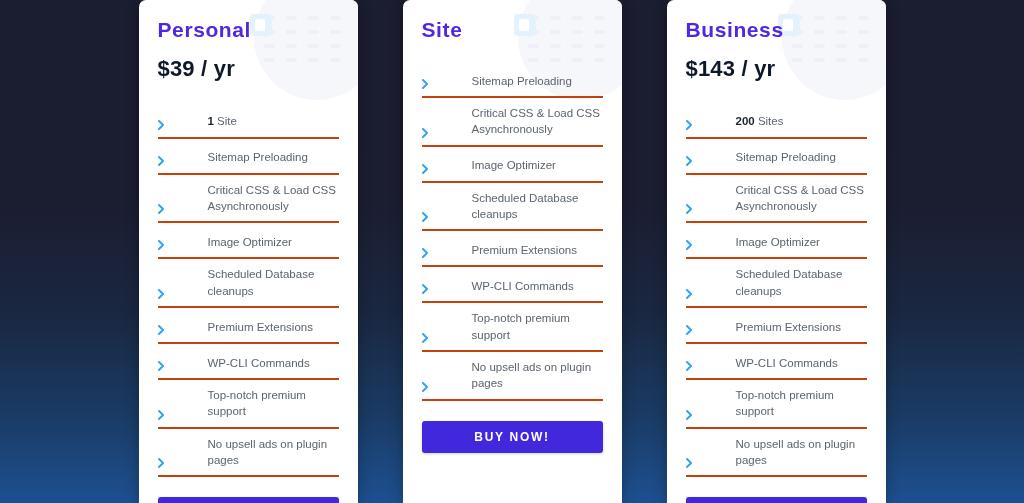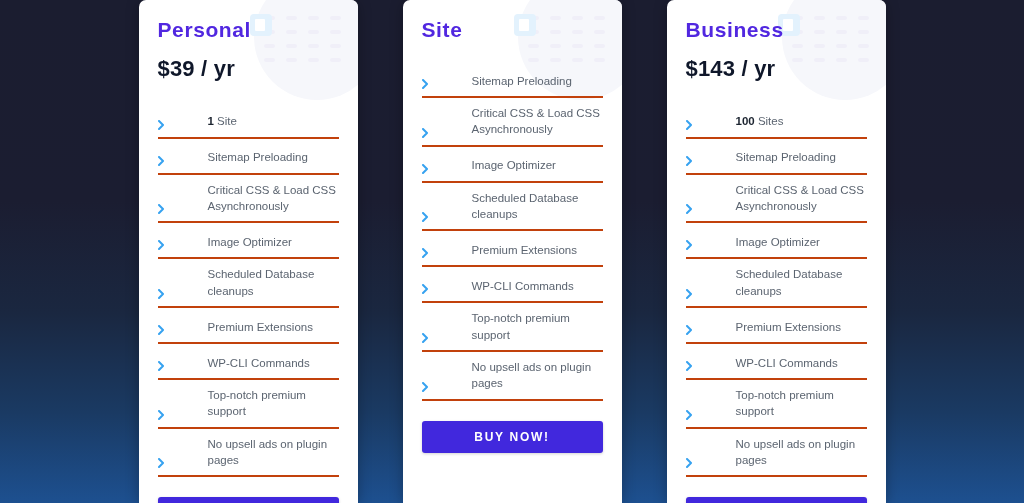--- a/index.html
+++ b/index.html
@@ -384,21 +384,21 @@
         <div class="plan-name">Business</div>
         <div class="plan-price">$143 / yr</div>
       </div>
       <ul class="features">
         <li class="feature">
           <span class="feature-chevron">
             <svg width="7" height="10" viewBox="0 0 7 10" aria-hidden="true">
               <path d="M1 1 L5 5 L1 9" fill="none" stroke="#36a2f0" stroke-width="2" stroke-linecap="round" stroke-linejoin="round"></path>
             </svg>
           </span>
-          <span class="feature-text"><b>100</b><span> Sites</span></span>
+          <span class="feature-text"><b>200</b><span> Sites</span></span>
         </li>
         <li class="feature">
           <span class="feature-chevron">
             <svg width="7" height="10" viewBox="0 0 7 10" aria-hidden="true">
               <path d="M1 1 L5 5 L1 9" fill="none" stroke="#36a2f0" stroke-width="2" stroke-linecap="round" stroke-linejoin="round"></path>
             </svg>
           </span>
           <span class="feature-text">Sitemap Preloading</span>
         </li>
         <li class="feature">

